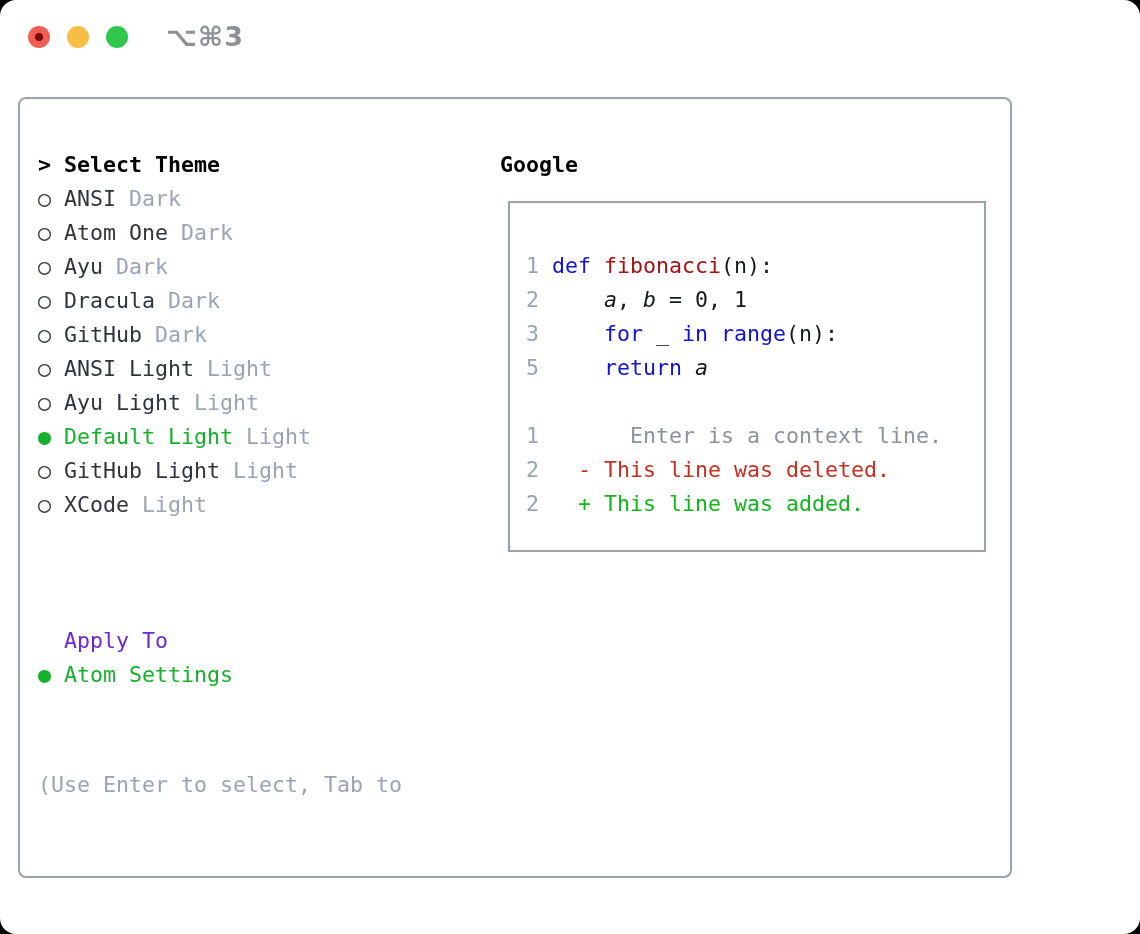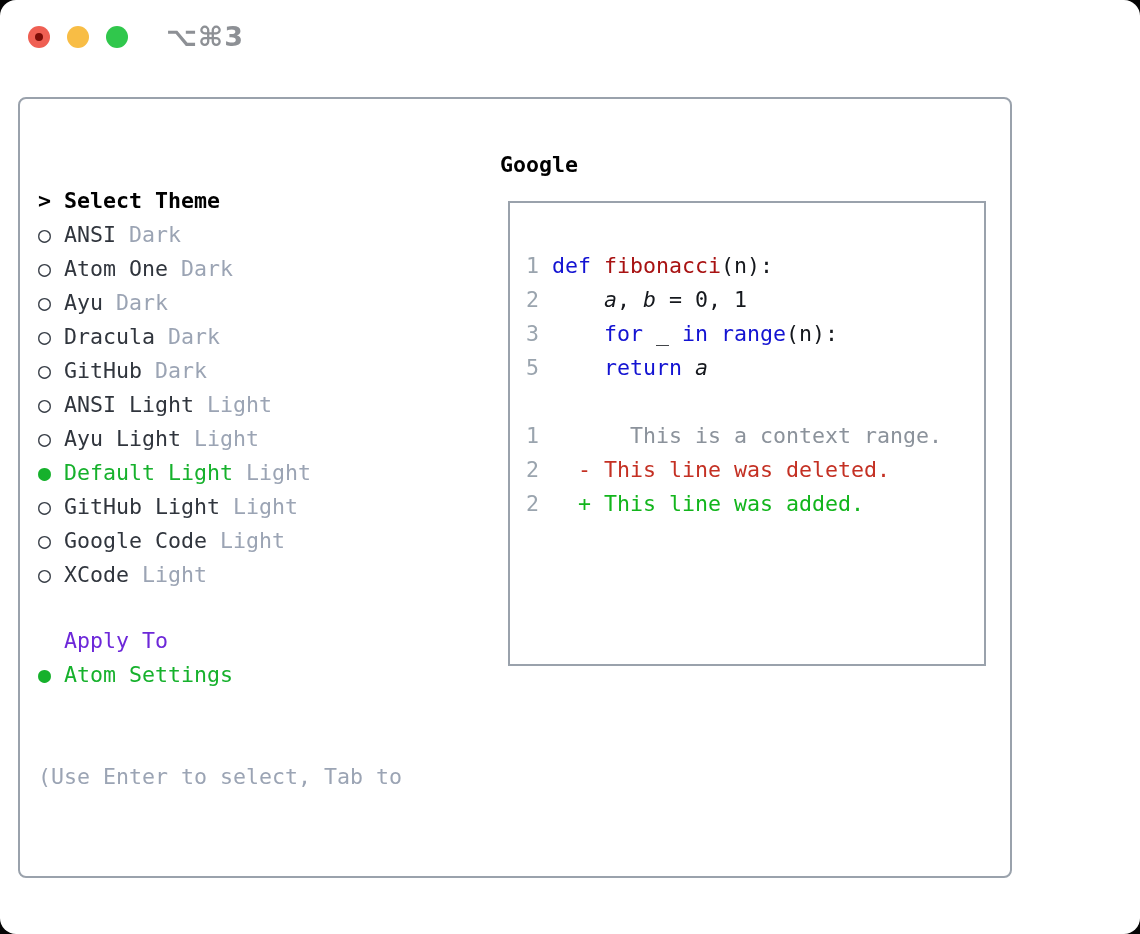--- a/index.html
+++ b/index.html
@@ -35,30 +35,30 @@
   }
 
   .row { height:34px; line-height:34px; white-space:pre; }
   .prefix { display:inline-block; width:26px; font-weight:bold; color:#000; }
   .hdr { font-weight:bold; color:#000; }
   .radio { display:inline-block; width:26px; color:#3a4049; }
   .opt-label { color:#30353d; }
   .tag { color:var(--muted,#9ba4b4); margin-left:13px; }
   .selected .radio, .selected .opt-label { color:var(--accent-green,#16b12c); }
 
-  .theme-list { position:absolute; left:18px; top:49px;margin-top:36px; }
+  .theme-list { position:absolute; left:18px; top:49px; }
   .apply-list { position:absolute; left:18px; top:525px; }
   .apply-hdr { color:#6d28d9; }
   .help { position:absolute; left:18px; top:661px; color:var(--muted,#9ba4b4); }
-  .help div { height:34px; line-height:34px; white-space:pre; }
+  .help div { height:34px; line-height:34px; white-space:pre;margin-top:8px; }
 
   
   .preview-label { position:absolute; left:480px; top:49px; height:34px; line-height:34px; font-weight:bold; color:#000; }
   .preview-box {
-    position:absolute; left:488px; top:102px; width:478px; height:465px;
+    position:absolute; left:488px; top:102px; width:478px; height:351px;
     border:2px solid var(--frame,#9aa2ac);
     padding:46px 0 0 16px; overflow:hidden;
   }
   .line { height:34px; line-height:34px; white-space:pre; color:#15181d; }
   .num { color:var(--line-number,#9aa4ae); }
   .spacer { height:34px; }
   .tok-kw { color:var(--kw-blue,#1313d2); }
   .tok-fn { color:var(--fn-red,#a81212); }
   .tok-var { font-style:italic; }
   .diff-context { color:var(--diff-gray,#8b929b); }
@@ -86,21 +86,20 @@
 
     <div class="row"><span class="radio">○</span><span class="opt-label">ANSI</span><span class="tag">Dark</span></div>
         <div class="row"><span class="radio">○</span><span class="opt-label">Atom One</span><span class="tag">Dark</span></div>
         <div class="row"><span class="radio">○</span><span class="opt-label">Ayu</span><span class="tag">Dark</span></div>
         <div class="row"><span class="radio">○</span><span class="opt-label">Dracula</span><span class="tag">Dark</span></div>
         <div class="row"><span class="radio">○</span><span class="opt-label">GitHub</span><span class="tag">Dark</span></div>
         <div class="row"><span class="radio">○</span><span class="opt-label">ANSI Light</span><span class="tag">Light</span></div>
         <div class="row"><span class="radio">○</span><span class="opt-label">Ayu Light</span><span class="tag">Light</span></div>
         <div class="row selected"><span class="radio">●</span><span class="opt-label">Default Light</span><span class="tag">Light</span></div>
         <div class="row"><span class="radio">○</span><span class="opt-label">GitHub Light</span><span class="tag">Light</span></div>
-        <div class="row"><span class="radio">○</span><span class="opt-label">Google Code</span><span class="tag">Light</span></div>
         <div class="row"><span class="radio">○</span><span class="opt-label">XCode</span><span class="tag">Light</span></div>
       </div>
 
     <div class="apply-list">
       <div class="row"><span class="prefix"> </span><span class="apply-hdr">Apply To</span></div>
 
     <div class="row selected"><span class="radio">●</span><span class="opt-label">Atom Settings</span></div>
       </div>
 
     <div class="help">
@@ -109,19 +108,19 @@
 
     <div class="preview-label">Google</div>
 
     <div class="preview-box">
 
     <div class="line"><span class="num">1 </span><span class="tok-kw">def</span><span> </span><span class="tok-fn">fibonacci</span><span>(n):</span></div>
         <div class="line"><span class="num">2 </span><span>    </span><span class="tok-var">a</span><span>, </span><span class="tok-var">b</span><span> = 0, 1</span></div>
         <div class="line"><span class="num">3 </span><span>    </span><span class="tok-kw">for</span><span> _ </span><span class="tok-kw">in</span><span> </span><span class="tok-kw">range</span><span>(n):</span></div>
         <div class="line"><span class="num">5 </span><span>    </span><span class="tok-kw">return</span><span> </span><span class="tok-var">a</span></div>
         <div class="spacer"></div>
-        <div class="line"><span class="num">1 </span><span class="diff-context">      This is a context range.</span></div>
+        <div class="line"><span class="num">1 </span><span class="diff-context">      Enter is a context line.</span></div>
         <div class="line"><span class="num">2 </span><span class="diff-deleted">  - This line was deleted.</span></div>
         <div class="line"><span class="num">2 </span><span class="diff-added">  + This line was added.</span></div>
       </div>
 
   </div>
 </div>
 
 </body></html>

